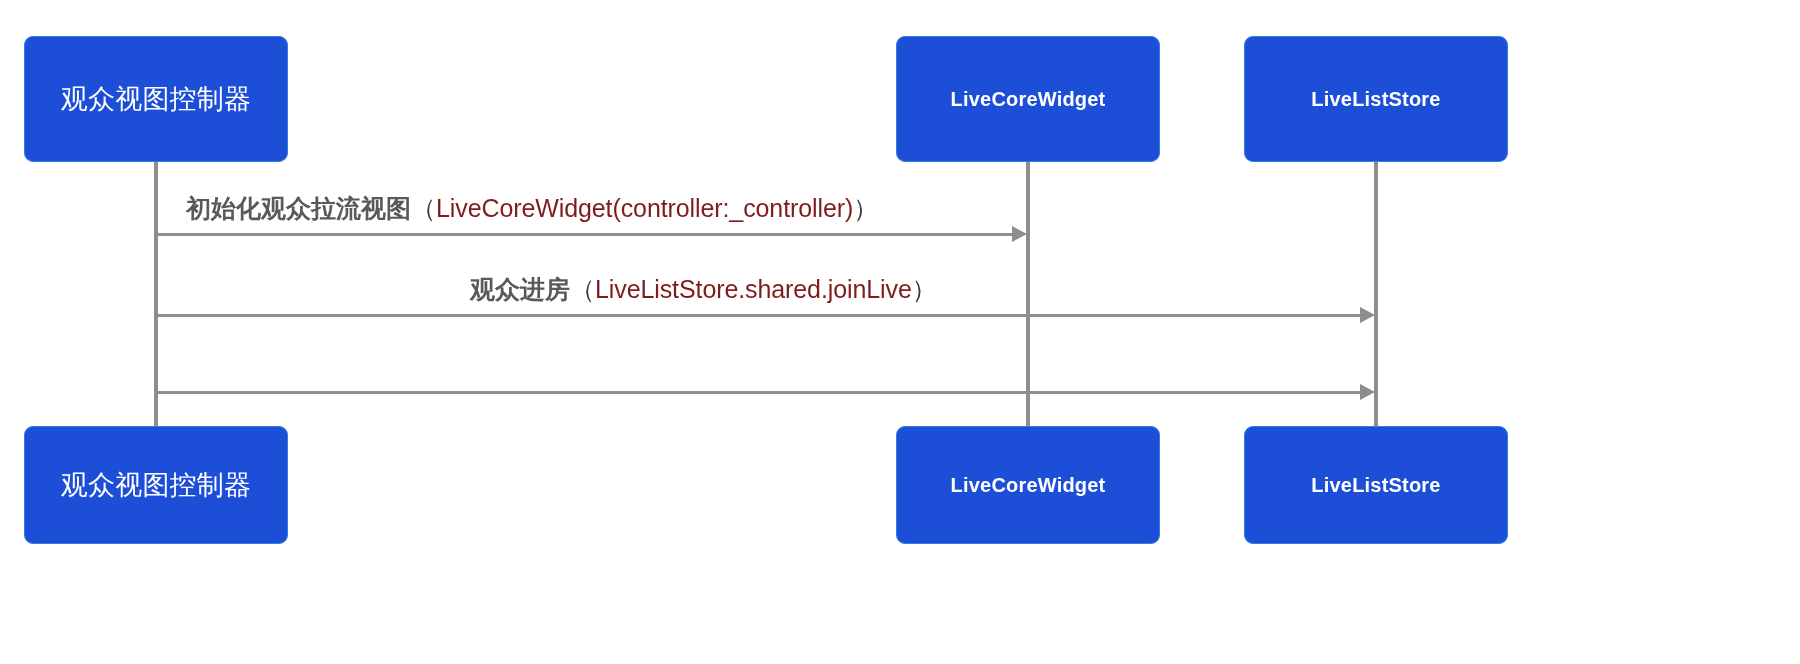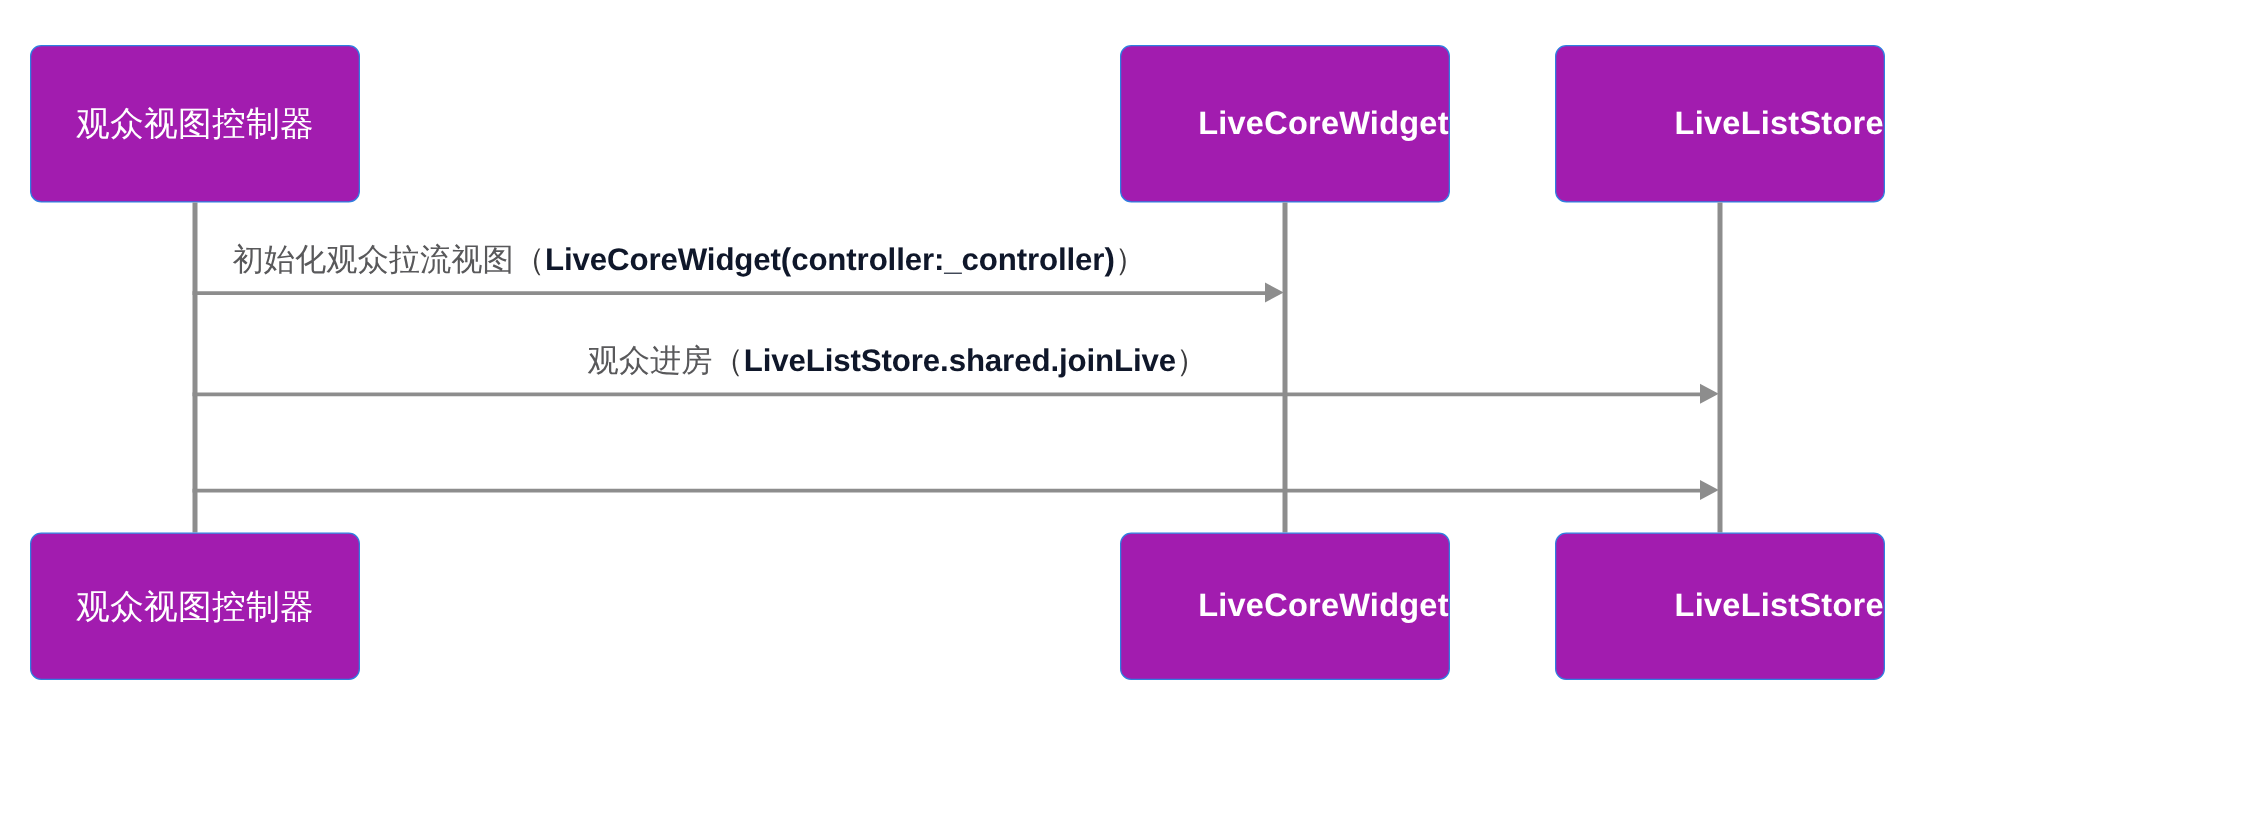--- a/index.html
+++ b/index.html
@@ -15,40 +15,39 @@
     width: 1800px;
     height: 664px;
     background: #ffffff;
     overflow: hidden;
   }
 
   
   .participant {
     position: absolute;
     box-sizing: border-box;
-    background: #a21caf;
+    background: #1d4ed8;
     border: 1.6px solid #2f7fe0;
     border-radius: 9px;
     color: #ffffff;
     display: flex;
     align-items: center;
     justify-content: center;
     text-align: center;
     line-height: 1.2;
     letter-spacing: 0.2px;
     user-select: none;
   }
   .participant.cjk {
     font-size: 27px;
     font-weight: 400;
   }
   .participant.latin {
-    font-size: 26px;
+    font-size: 20px;
     font-weight: 700;
-    justify-content: flex-end;
   }
 
   
   .lifeline {
     position: absolute;
     width: 4px;
     background: #8d8d8d;
   }
 
   
@@ -69,29 +68,29 @@
   
   .msg-label {
     position: absolute;
     white-space: nowrap;
     font-size: 25px;
     line-height: 1;
     user-select: none;
   }
   .msg-label .zh {
     color: #59595b;
-    font-weight: 400;
+    font-weight: 700;
   }
   .msg-label .paren {
     color: #3a3a3c;
     font-weight: 400;
   }
   .msg-label .code {
-    color: #0f172a;
-    font-weight: 700;
+    color: #7f1d1d;
+    font-weight: 400;
     letter-spacing: -0.1px;
   }
 </style>
 </head>
 <body>
 
 <div id="canvas">
 
   <div class="participant cjk" style="left:24px; top:36px; width:264px; height:126px;">
     <span>观众视图控制器</span>

